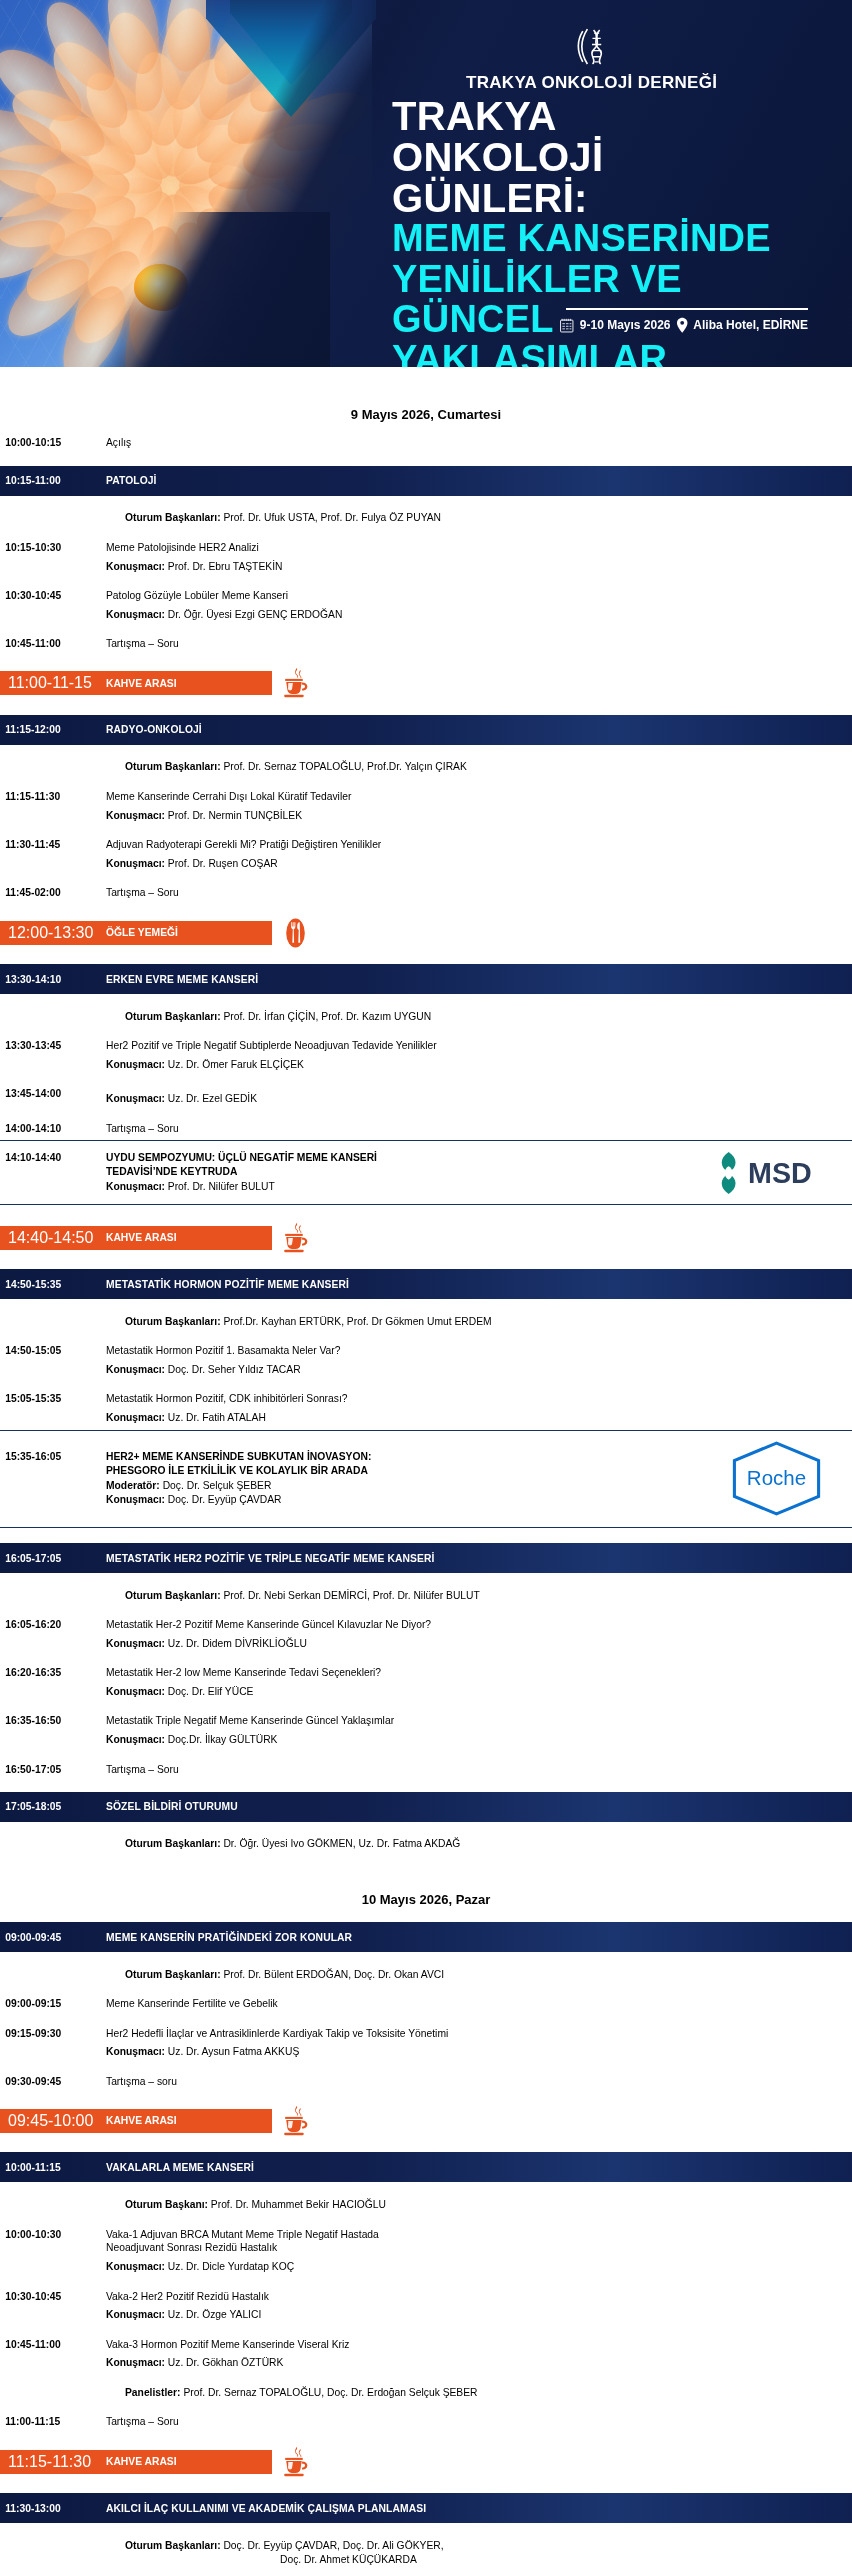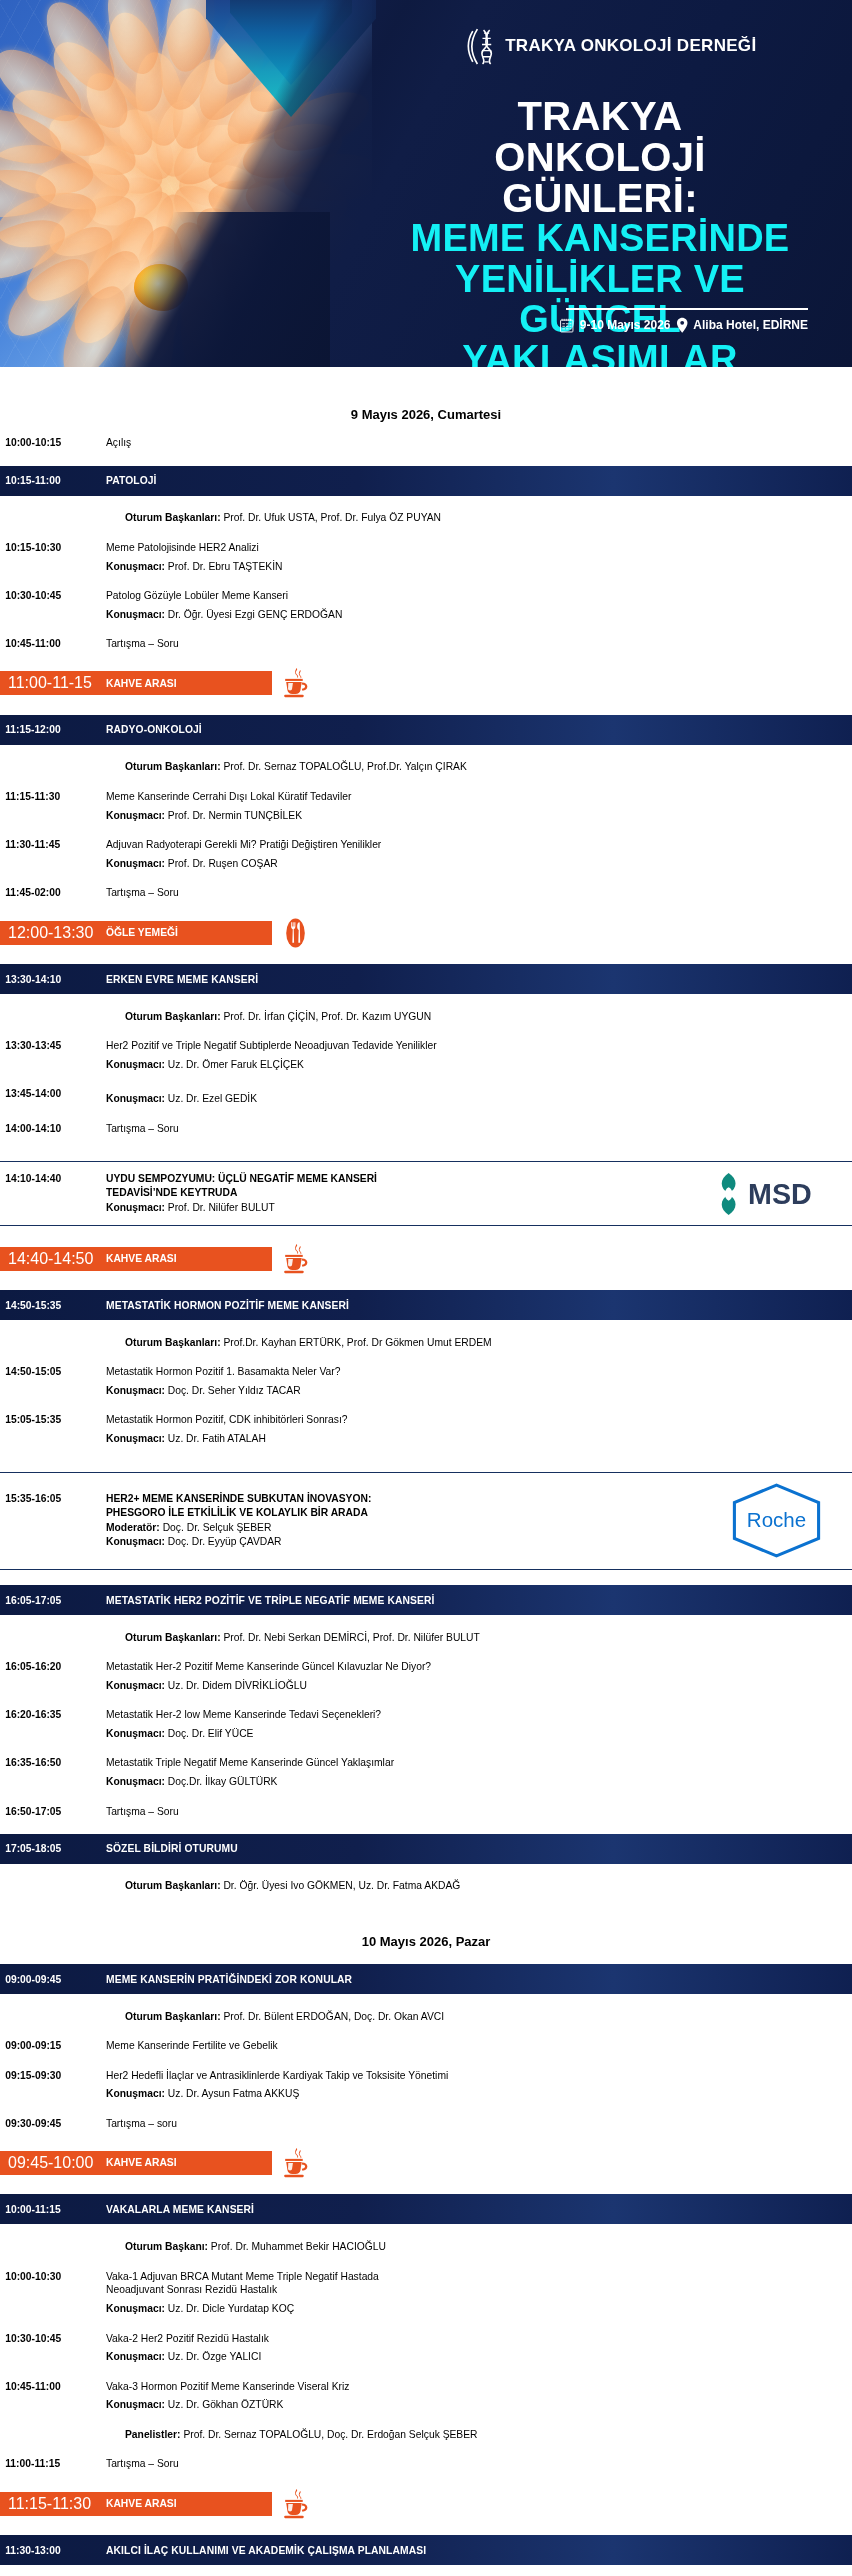--- a/index.html
+++ b/index.html
@@ -63,28 +63,28 @@
     clip-path: polygon(0 0, 100% 0, 100% 18%, 50% 100%, 0 18%);
     opacity:0.96;
   }
   .chevron-in {
     position:absolute; left:230px; top:-3.1px; width:122px; height:88px;
     background: linear-gradient(180deg, #13386f 0%, #0f5f9f 40%, #0e9fc2 100%);
     clip-path: polygon(0 0, 100% 0, 100% 18%, 50% 100%, 0 18%);
   }
 
   .banner-logo {
-    position:absolute; left:466px; top:26px; display:flex; align-items:center; gap:7.2px;
+    position:absolute; left:466px; top:26px; display:flex; align-items:center; gap:7.2px;flex-direction:column;
   }
   .banner-logo svg { display:block; }
   .banner-logo-text {
     color:#ffffff; font-size:17px; font-weight:bold; letter-spacing:0.3px; white-space:nowrap;
   }
 
-  .banner-titles { position:absolute; left:392px; right:44px; top:96px; text-align:center; }
+  .banner-titles { position:absolute; left:392px; right:44px; top:96px; text-align:left; }
   .bt-l1 { color:#ffffff; font-size:40px; font-weight:bold; line-height:1.02; letter-spacing:0.3px; }
   .bt-l2 { color:#ffffff; font-size:40px; font-weight:bold; line-height:1.02; letter-spacing:0.3px; }
   .bt-l3, .bt-l4, .bt-l5 { color:#14f0f5; font-size:38px; font-weight:bold; line-height:1.06; letter-spacing:0.2px; }
 
   .banner-rule { position:absolute; right:44px; top:308px; width:242px; height:1.5px; background:#ffffff; }
   .banner-meta {
     position:absolute; right:44px; top:317px; display:flex; align-items:center; justify-content:flex-end;
     gap:5.2px; color:#ffffff; font-size:12px; font-weight:bold; white-space:nowrap;
   }
   .banner-meta .ic { display:inline-flex; align-items:center; }
@@ -130,21 +130,21 @@
   .break-bar {
     background:#e8521f; color:#ffffff; height:24px; width:272px;
     display:flex; align-items:center;
   }
   .break-bar .time { width:106px; min-width:106px; padding-left:8px; font-size:16px; font-weight:normal; }
   .break-bar .label { font-size:10.3px; font-weight:bold; }
   .break-icon { margin-left:9.3px; display:flex; align-items:center; }
 
   
   .sponsor-box {
-    margin-top:26px; width:100%;
+    margin-top:5px; width:100%;
     border-top:1px solid #16305f; border-bottom:1px solid #16305f;
     background:#ffffff;
     display:flex; align-items:center; justify-content:space-between;
     padding:9.3px 29px 9.3px 0; min-height:62px;
   }
   .sponsor-box .sb-left { display:flex; align-items:flex-start; }
   .sponsor-box .time { width:106px; min-width:106px; padding-left:5.2px; font-size:10.3px; font-weight:bold; line-height:1.34; }
   .sponsor-box .sb-text { font-size:10.3px; line-height:1.42; }
   .sponsor-box .sb-text .tt { font-weight:bold; }
   .sponsor-box .sb-logo { display:flex; align-items:center; padding-left:12.4px; }

